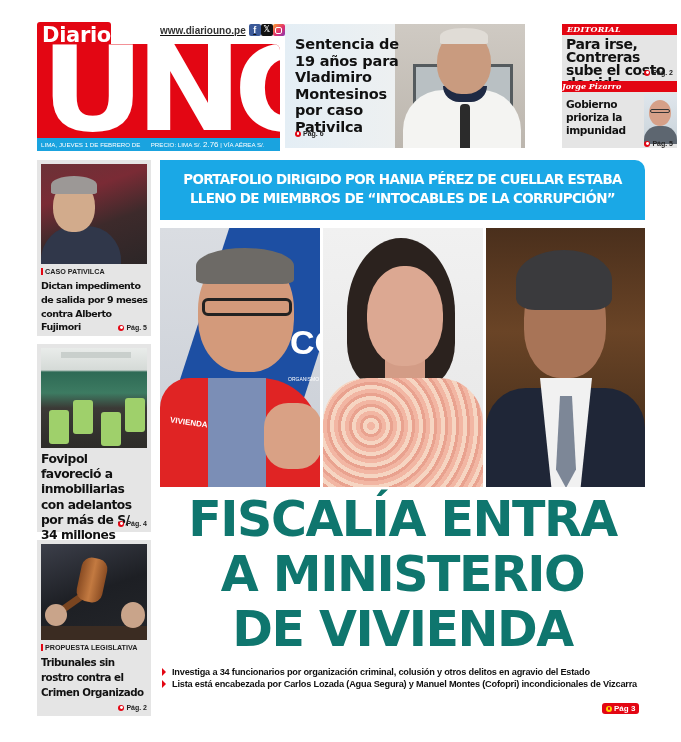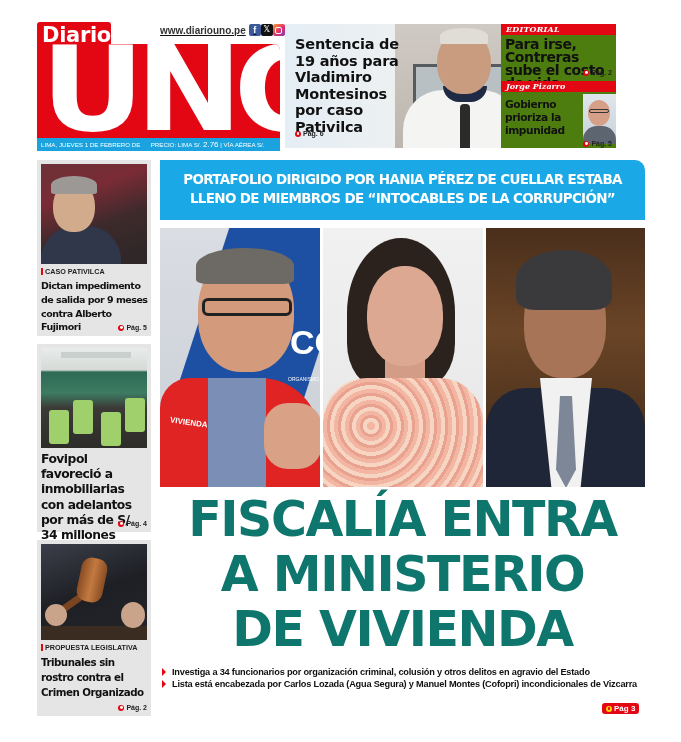--- a/index.html
+++ b/index.html
@@ -34,25 +34,25 @@
   .mont .shirt { position:absolute; left: 118px; top: 66px; width: 118px; height: 70px; border-radius: 40px 40px 0 0; background:#f4f4f2; }
   .mont .collar { position:absolute; left: 158px; top: 62px; width: 44px; height: 16px; border-radius: 0 0 22px 22px; background:#1f2a44; }
   .mont .mic { position:absolute; left: 175px; top: 80px; width: 10px; height: 44px; background:#2b2b2b; border-radius: 4px 4px 0 0; }
   .mont .title { position:absolute; left: 10px; top: 12px; width: 118px; font-weight: 900; font-size: 14.5px; line-height: 16.6px; color:#111; letter-spacing:-0.2px; font-family:"DejaVu Sans", sans-serif; }
   .pag { display:inline-flex; align-items:center; gap:2px; font-weight:bold; font-size:7px; color:#222; }
   .pag .dot { width:6px; height:6px; border-radius:50%; background:#e30613; position:relative; }
   .pag .dot::after { content:""; position:absolute; left:1.6px; top:1.6px; width:2.8px; height:2.8px; border-radius:50%; background:#fff; }
   .mont .pag { position:absolute; left: 10px; top: 106px; }
 
   
-  .ed { left: 501px; top: 24px; width: 115px; height: 124px; background:#4d7c0f; }
+  .ed { left: 562px; top: 24px; width: 115px; height: 124px; background:#e5e5e5; }
   .ed .tag { position:absolute; left:0; top:0; width:115px; height:11px; background:#e30613; color:#fff; font-size:8px; font-weight:900; font-style:italic; line-height:11px; padding-left:5px; letter-spacing:0.2px; font-family:"DejaVu Serif", serif; }
   .ed .h1 { position:absolute; left:4px; top:14px; width:110px; font-weight:900; font-size:14px; line-height:13px; color:#111; font-family:"DejaVu Sans", sans-serif; letter-spacing:-0.4px; }
   .ed .p1 { position:absolute; right:4px; top:45px; }
-  .ed .tag2 { position:absolute; left:0; top:57px; width:115px; height:11px; background:#e30613; color:#fff; font-size:8px; font-weight:bold; font-style:italic; line-height:11px; padding-left:5px; font-family:"DejaVu Serif", serif; }
+  .ed .tag2 { position:absolute; left:0; top:57px; width:115px; height:11px; background:#e30613; color:#fff; font-size:8px; font-weight:bold; font-style:italic; line-height:11px; font-family:"DejaVu Serif", serif; }
   .ed .h2 { position:absolute; left:4px; top:74px; width:70px; font-weight:900; font-size:10.6px; line-height:13px; color:#111; font-family:"DejaVu Sans", sans-serif; letter-spacing:-0.4px; }
   .ed .face { position:absolute; left:82px; top:70px; width:33px; height:50px; background: linear-gradient(180deg,#dfe6ec,#c9d3da); overflow:hidden; }
   .ed .face .hd { position:absolute; left:5px; top:6px; width:22px; height:26px; border-radius:50%; background:#d6a088; }
   .ed .face .gl { position:absolute; left:6px; top:15px; width:20px; height:4px; border:1px solid #333; border-radius:2px; }
   .ed .face .body { position:absolute; left:0; top:32px; width:33px; height:20px; border-radius:14px 14px 0 0; background:#5d6670; }
   .ed .p2 { position:absolute; right:4px; top:116px; }
 
   
   .card { position:absolute; left:37px; width:114px; background:#e5e5e5; }
   .card .img { position:absolute; left:4px; top:4px; width:106px; overflow:hidden; }

